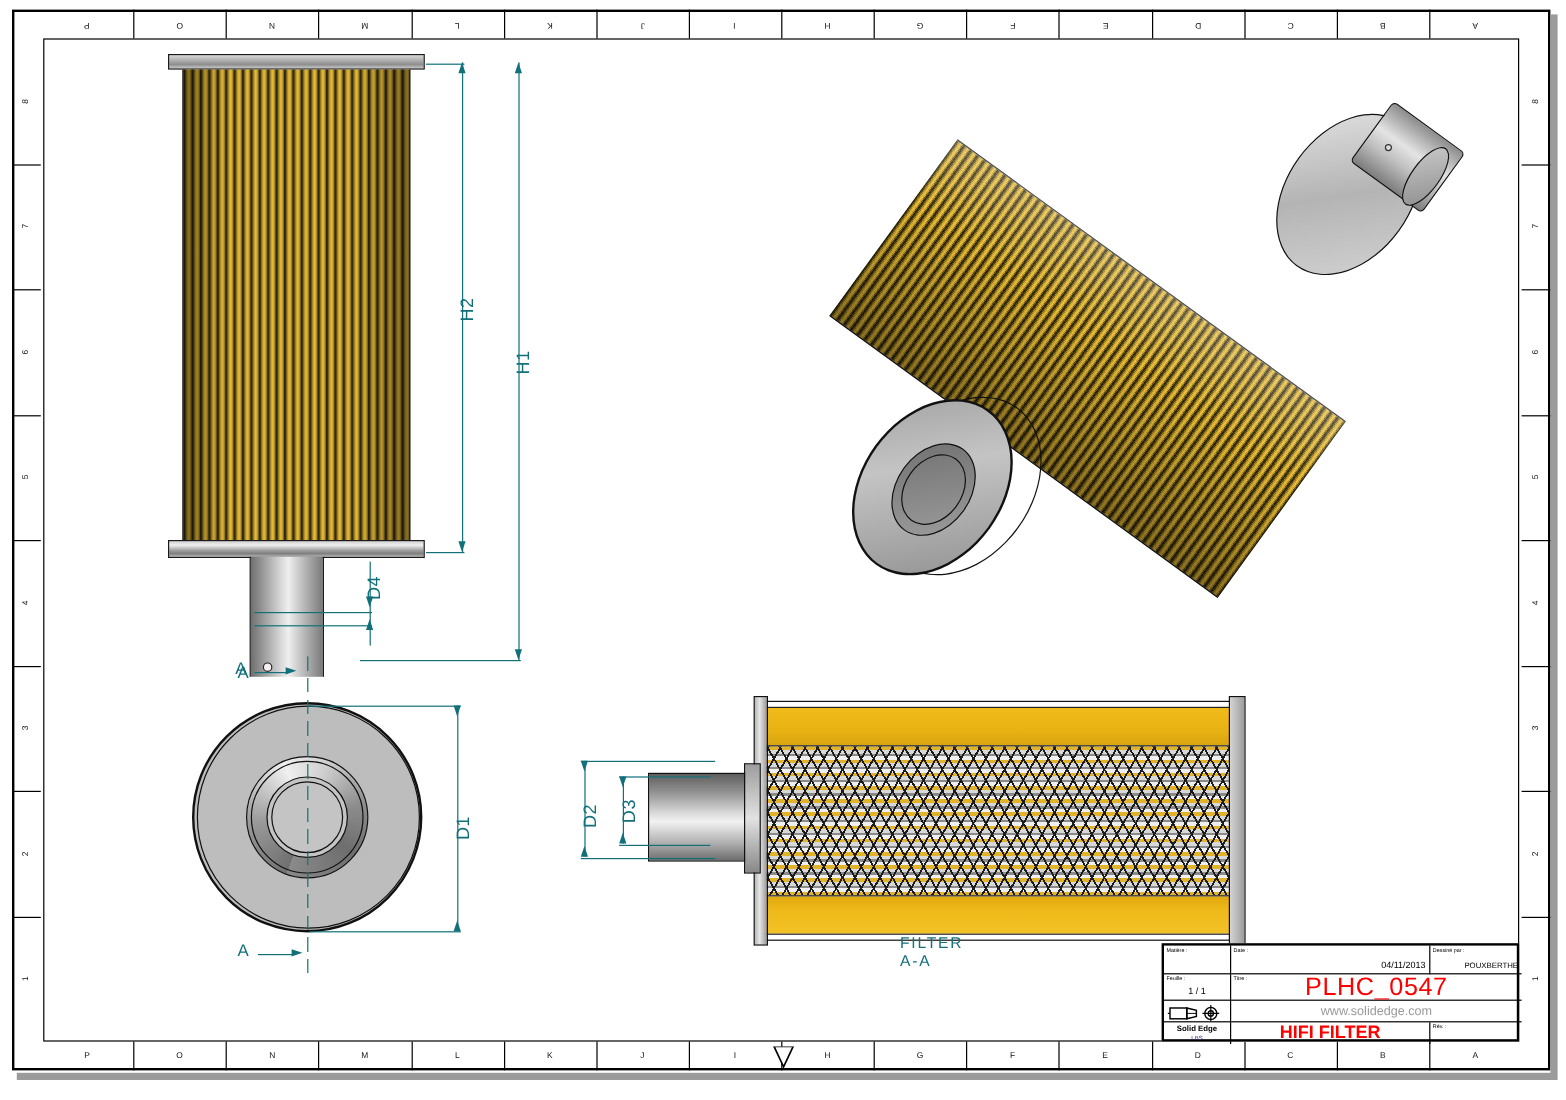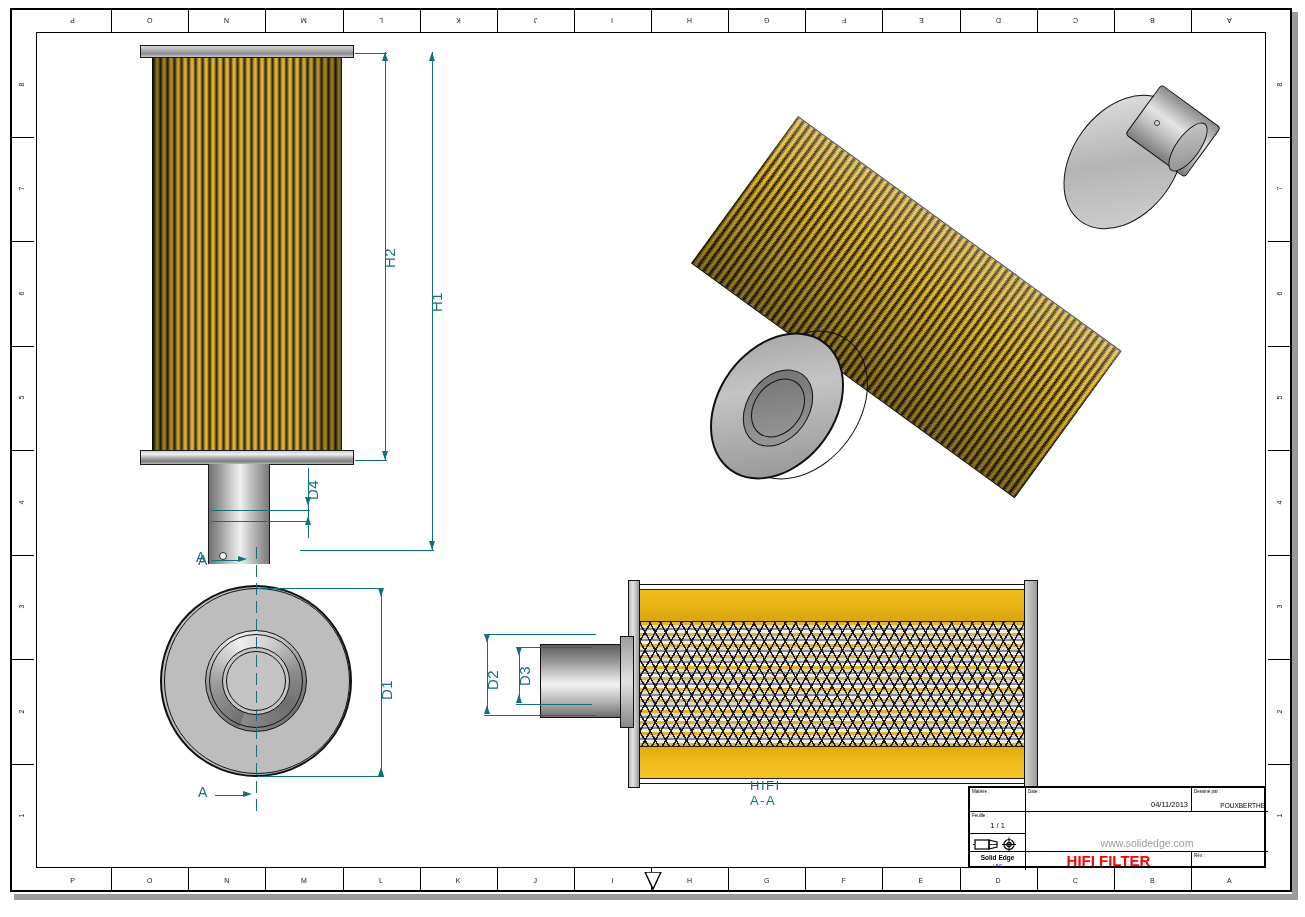--- a/index.html
+++ b/index.html
@@ -716,21 +716,21 @@
 
   <div class="view-sec">
     <div class="sv-shell"></div>
     <div class="sv-mesh"></div>
     <div class="sv-band-top"></div>
     <div class="sv-band-bot"></div>
     <div class="sv-capL"></div>
     <div class="sv-capR"></div>
     <div class="sv-stem"></div>
     <div class="sv-stem-flange"></div>
-    <div class="coupe-label">HIFI A-A</div>
+    <div class="coupe-label">FILTER A-A</div>
   </div>
 
   <div class="dim-line" style="left:487px; top:634px; width:1.2px; height:80px;"></div>
   <div class="arrow-down" style="left:483.5px; top:634px;"></div>
   <div class="arrow-up" style="left:483.5px; top:705px;"></div>
   <div class="dim-line" style="left:484px; top:633.5px; width:112px; height:1.2px;"></div>
   <div class="dim-line" style="left:484px; top:714.5px; width:112px; height:1.2px;"></div>
   <div class="dim-lbl vert" style="left:484px; top:690px;">D2</div>
 
   <div class="dim-line" style="left:519px; top:647px; width:1.2px; height:56px;"></div>
@@ -765,20 +765,24 @@
     </div>
     <div class="tb-cell nor" style="grid-column:3; grid-row:1;">
       <span class="tb-key">Dessiné par :</span>
       <span class="tb-val" style="font-size:6.5px;">POUXBERTHE</span>
     </div>
 
     <div class="tb-cell" style="grid-column:1; grid-row:2;">
       <span class="tb-key">Feuille :</span>
       <span class="tb-val center" style="bottom:3px;">1 / 1</span>
     </div>
+    <div class="tb-cell nor" style="grid-column:2 / span 2; grid-row:2;">
+      <span class="tb-key">Titre :</span>
+      <div class="tb-title">PLHC_0547</div>
+    </div>
 
     <div class="tb-cell" style="grid-column:1; grid-row:3;">
       <div class="proj-sym">
         <svg width="50" height="18" viewBox="0 0 50 18">
           <rect x="2" y="4" width="14" height="9" fill="none" stroke="#000" stroke-width="1.2"></rect>
           <line x1="0" y1="8.5" x2="2" y2="8.5" stroke="#000" stroke-width="1.2"></line>
           <path d="M16 4 L24 6 L24 11 L16 13 Z" fill="none" stroke="#000" stroke-width="1.2"></path>
           <line x1="16" y1="8.5" x2="24" y2="8.5" stroke="#000" stroke-width="0.8"></line>
           <circle cx="36" cy="8.5" r="5" fill="none" stroke="#000" stroke-width="1.2"></circle>
           <circle cx="36" cy="8.5" r="2.2" fill="none" stroke="#000" stroke-width="1.2"></circle>

